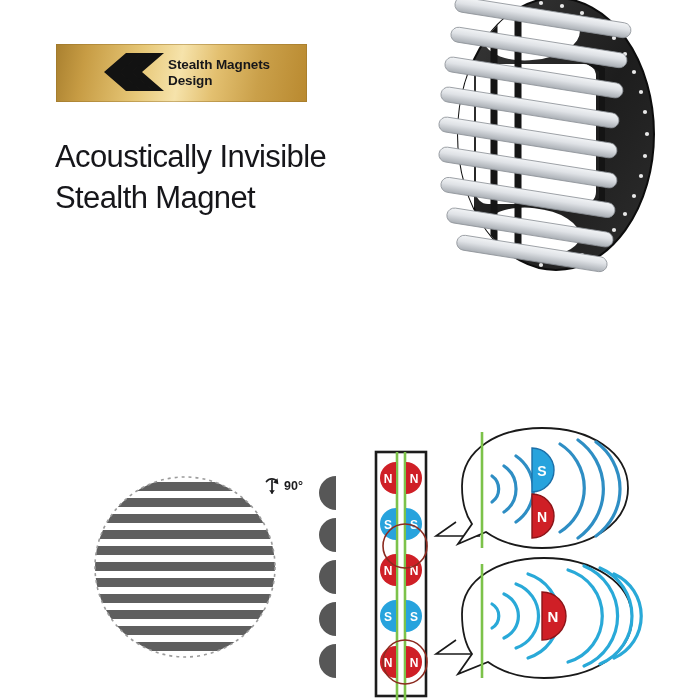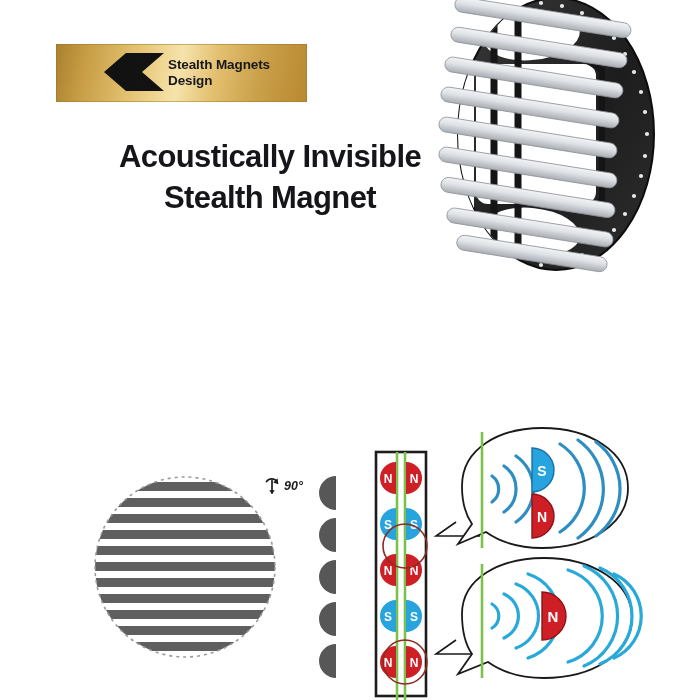--- a/index.html
+++ b/index.html
@@ -64,26 +64,25 @@
     white-space: pre-line;
   }
 
   
   .headline {
     position: absolute;
     left: 55px;
     top: 136px;
     width: 430px;
     font-size: 31px;
-    font-weight: 700;
+    font-weight: 400;
     line-height: 1.33;
     letter-spacing: -0.6px;
     color: #16161a;
     white-space: pre-line;
-    text-align: center;
   }
 
   
   .body-copy {
     position: absolute;
     left: 55px;
     top: 301px;
     width: 600px;
     font-size: 14.6px;
     font-weight: 700;
@@ -121,21 +120,21 @@
     position: absolute;
     left: 262px;
     top: 52px;
     font-size: 13px;
     font-weight: 700;
     color: #1c1c1e;
     display: flex;
     align-items: center;
     gap: 2px;
   }
-  .rotate-deg { font-size: 12.5px; font-weight: 700; font-style: italic; }
+  .rotate-deg { font-size: 12.5px; font-weight: 700; }
 
   .halfmoon-col {
     position: absolute;
     left: 310px;
     top: 50px;
     width: 30px;
     height: 210px;
   }
 
   .magnet-stack {

